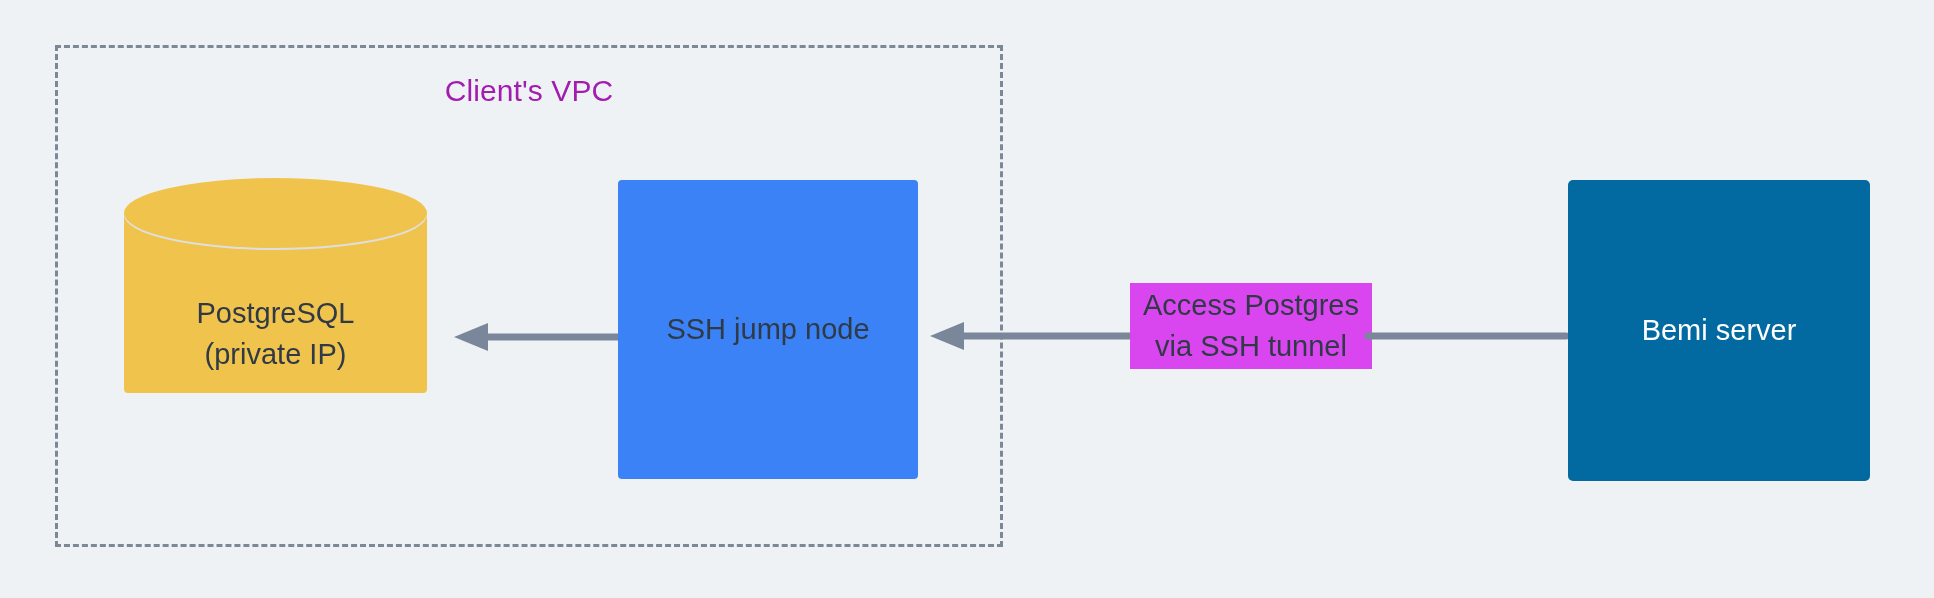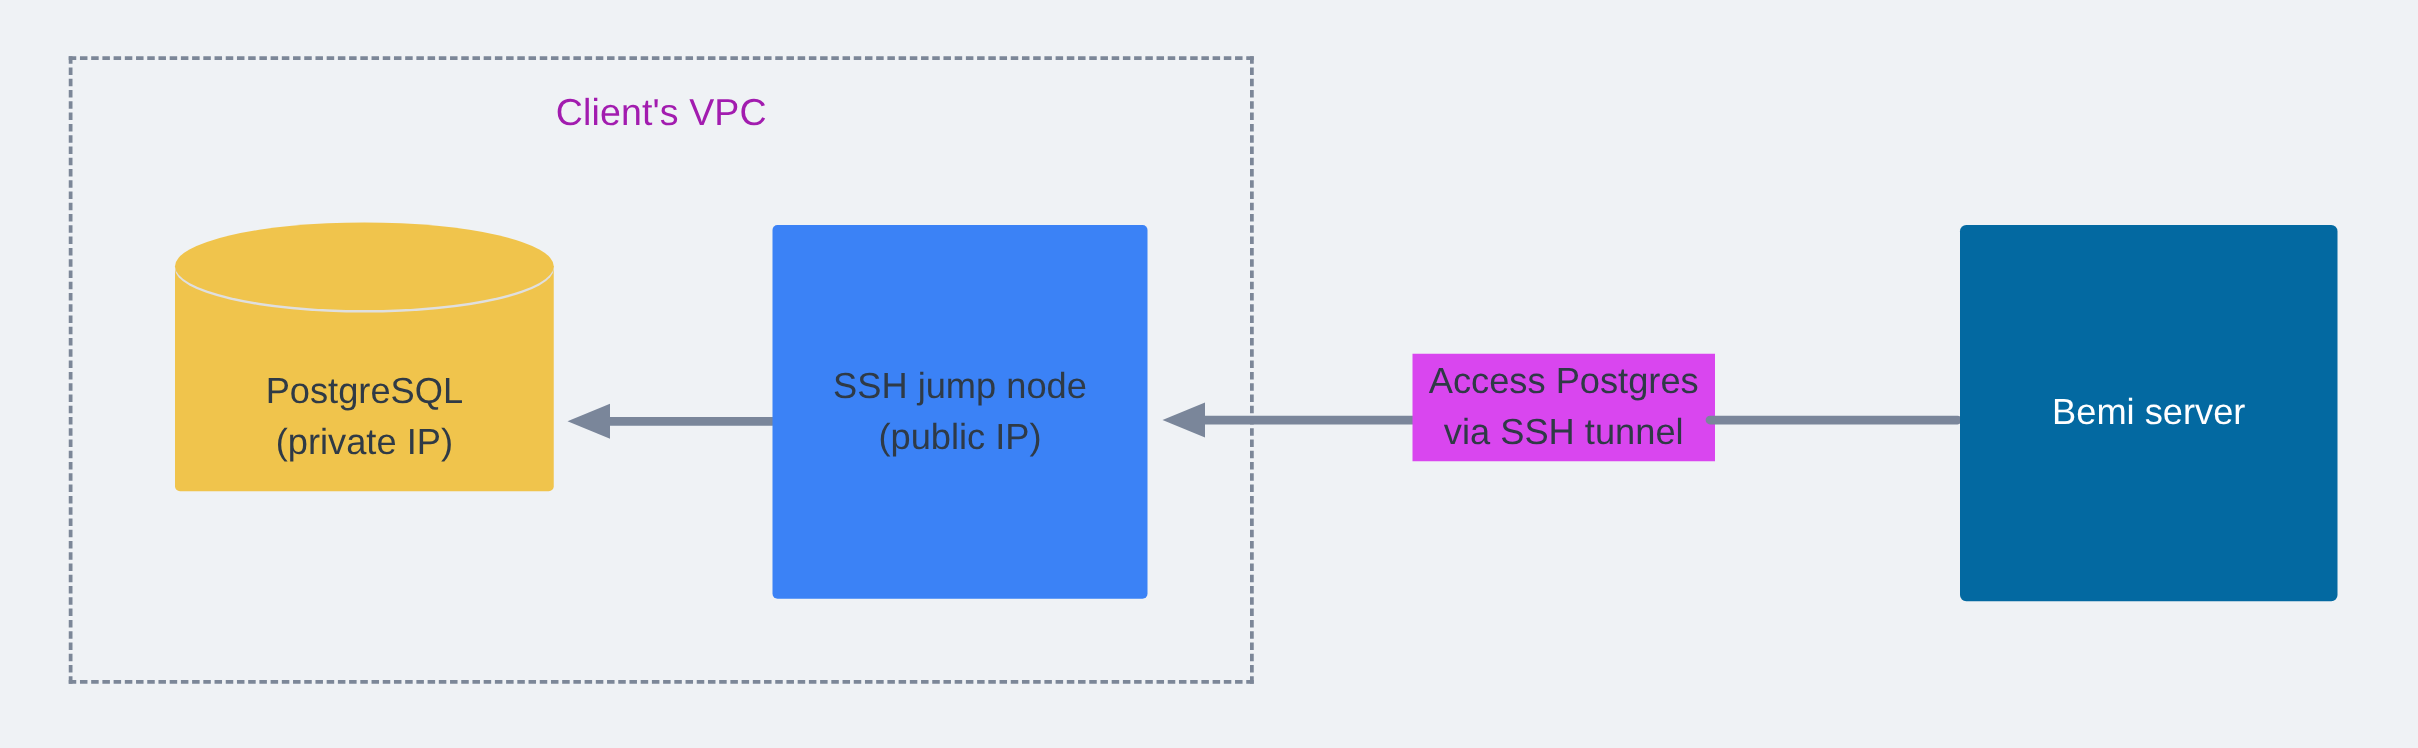--- a/index.html
+++ b/index.html
@@ -39,21 +39,21 @@
     text-align: center;
     font-size: 30px;
     color: #a21caf;
     letter-spacing: 0.1px;
     white-space: nowrap;
   }
 
   
   .cylinder {
     position: absolute;
-    left: 140px;
+    left: 124px;
     top: 178px;
     width: 278px;
     height: 215px;
   }
   .cyl-body {
     position: absolute;
     left: 0;
     top: 35px;
     width: 303px;
     height: 180px;
@@ -165,21 +165,20 @@
   <div class="conn" style="left:452px; top:326px; width:168px;">
     <svg width="168" height="22" viewBox="0 0 168 22">
       <line x1="32" y1="11" x2="166" y2="11" stroke="#7a869a" stroke-width="7" stroke-linecap="round"></line>
       <polygon points="2,11 36,-3 36,25" fill="#7a869a"></polygon>
     </svg>
   </div>
 
   <div class="ssh-box">
     <div class="ssh-label">
       <div>SSH jump node</div>
-      <div>(public IP)</div>
     </div>
   </div>
 
   <div class="conn" style="left:928px; top:325px; width:212px;">
     <svg width="212" height="22" viewBox="0 0 212 22">
       <line x1="32" y1="11" x2="210" y2="11" stroke="#7a869a" stroke-width="7" stroke-linecap="round"></line>
       <polygon points="2,11 36,-3 36,25" fill="#7a869a"></polygon>
     </svg>
   </div>
 

